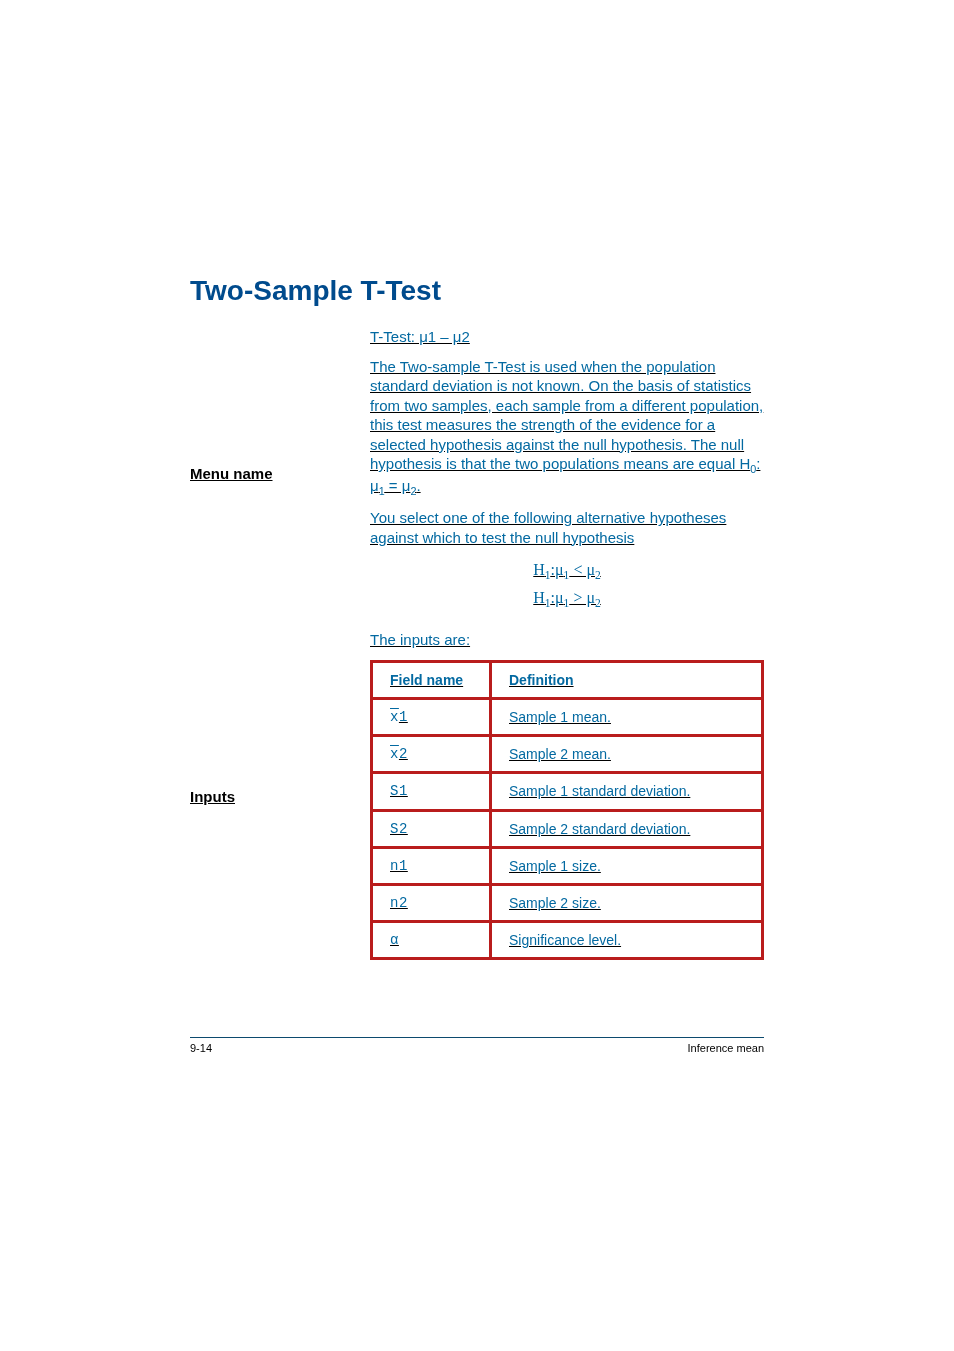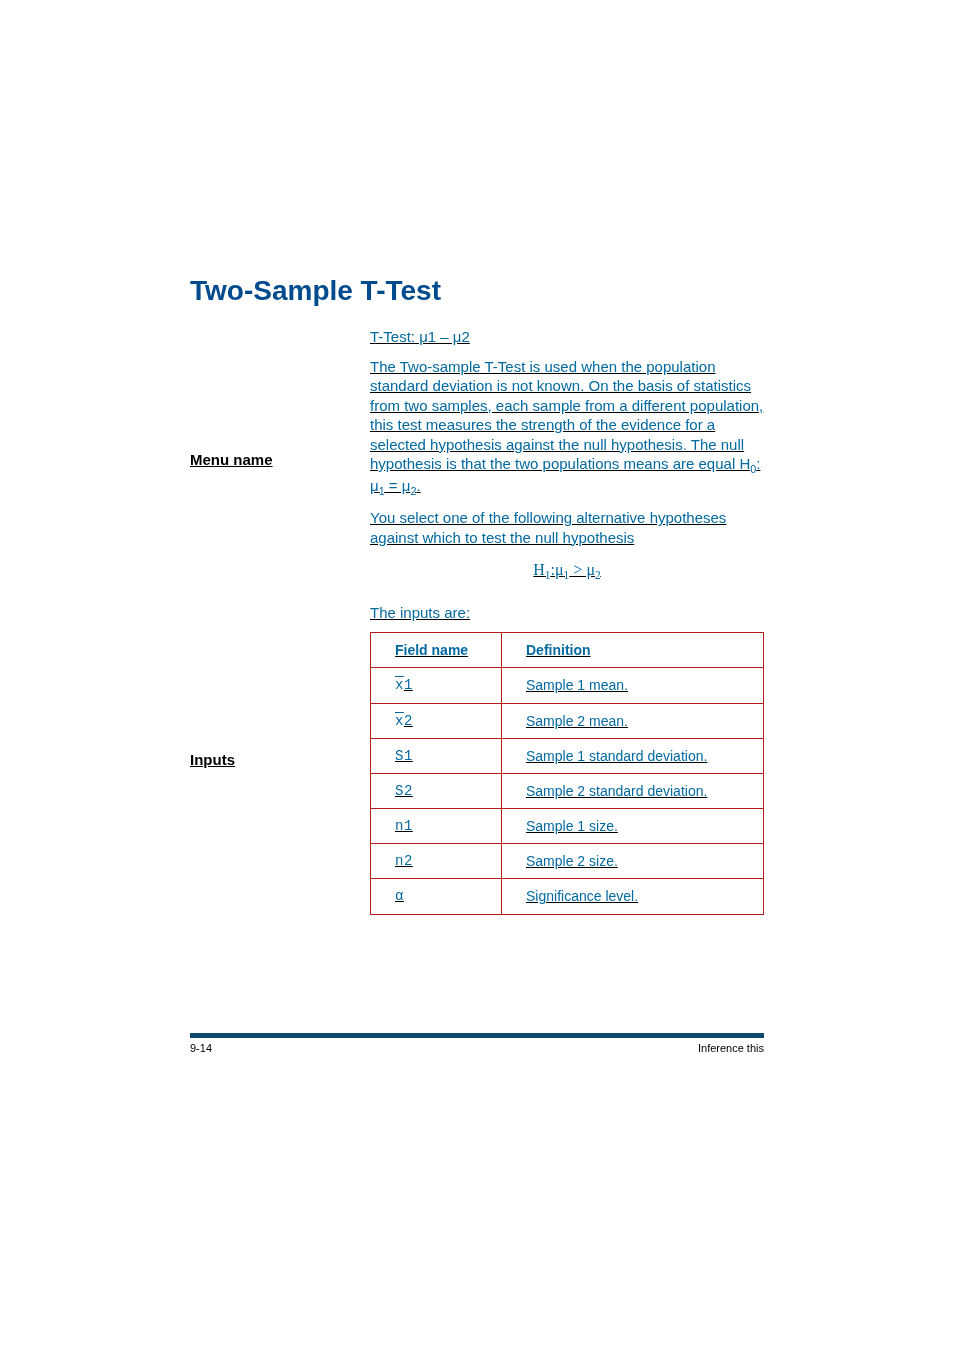--- a/index.html
+++ b/index.html
@@ -55,22 +55,22 @@
     margin: 6px 0 6px 0;
   }
   .sub { font-size: 0.72em; vertical-align: sub; }
   table.inputs {
     border-collapse: collapse;
     margin-top: 6px;
     width: 100%;
     max-width: 400px;
   }
   table.inputs th, table.inputs td {
-    border: 1px solid #b91c1c;
-    padding: 8px 24px;
+    border: 3px solid #b91c1c;
+    padding: 8px 17px;
     text-align: left;
     vertical-align: top;
     font-size: 14px;
   }
   table.inputs th {
     font-weight: 700;
     background: #ffffff;
   }
   table.inputs td.field {
     font-family: "Courier New", monospace;
@@ -81,41 +81,42 @@
   }
   .xbar {
     text-decoration: overline;
     display: inline-block;
   }
   .footer {
     position: absolute;
     bottom: 128px;
     left: 190px;
     right: 190px;
-    border-top: 5px solid #0c4a6e;
+    border-top: 1px solid #0c4a6e;
     padding-top: 4px;
     font-size: 11px;
     display: flex;
     justify-content: space-between;
   }
 </style>
 </head>
 <body>
 
 <div class="page">
 
   <h1 class="main-heading">Two-Sample T-Test</h1>
 
   <div class="section">
     <div class="side-label">Menu name</div>
     <div class="content-col">
       <p>T-Test: μ1 – μ2</p>
       <p>The Two-sample T-Test is used when the population standard deviation is not known. On the basis of statistics from two samples, each sample from a different population, this test measures the strength of the evidence for a selected hypothesis against the null hypothesis. The null hypothesis is that the two populations means are equal H<span class="sub">0</span>: μ<span class="sub">1</span> = μ<span class="sub">2</span>.</p>
       <p>You select one of the following alternative hypotheses against which to test the null hypothesis</p>
       <div class="eqns">
+        <div>H<span class="sub">1</span>:μ<span class="sub">1</span> &lt; μ<span class="sub">2</span></div>
         <div>H<span class="sub">1</span>:μ<span class="sub">1</span> &gt; μ<span class="sub">2</span></div>
       </div>
     </div>
   </div>
 
   <div class="section">
     <div class="side-label">Inputs</div>
     <div class="content-col">
       <p>The inputs are:</p>
       <table class="inputs">
@@ -154,16 +155,16 @@
             <td class="field">α</td>
             <td>Significance level.</td>
           </tr>
         </tbody>
       </table>
     </div>
   </div>
 
   <div class="footer">
     <span>9-14</span>
-    <span>Inference this</span>
+    <span>Inference mean</span>
   </div>
 
 </div>
 
 </body></html>

